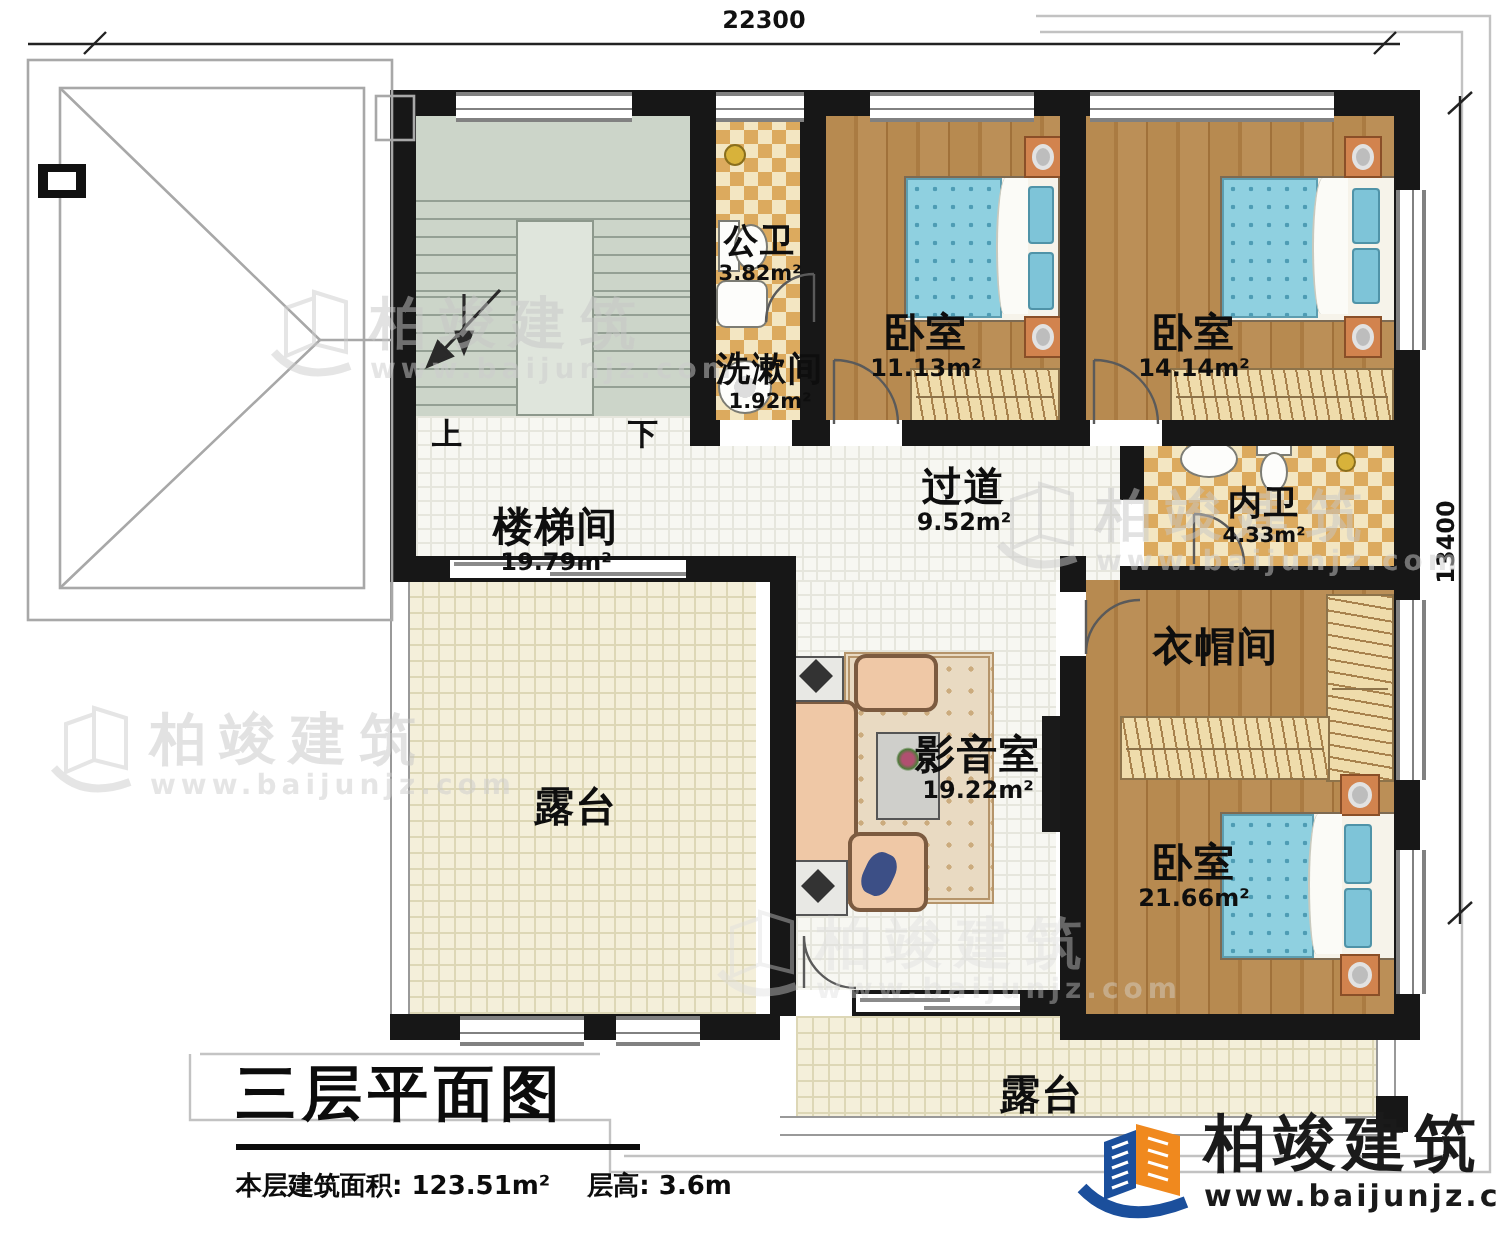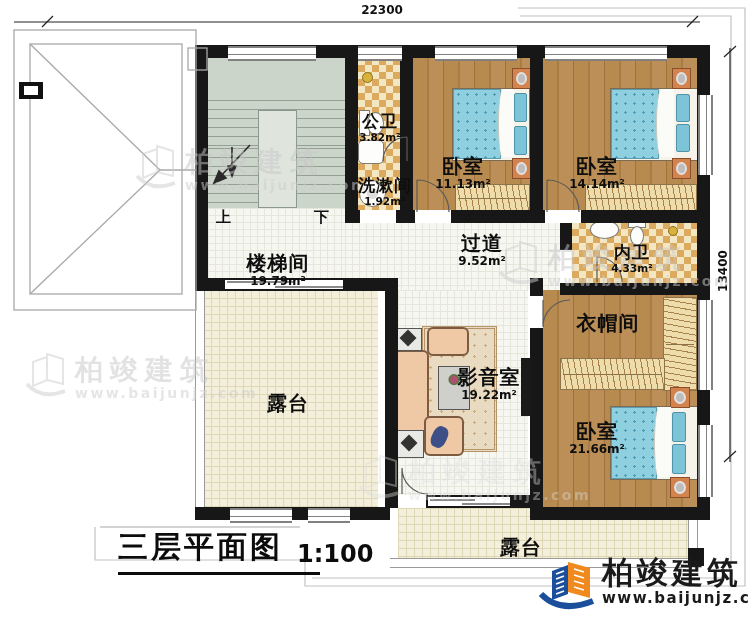--- a/index.html
+++ b/index.html
@@ -293,23 +293,26 @@
   </div>
   <div class="rlbl" style="left:521px;top:536px;">
     <div class="nm">露台</div>
   </div>
   <div class="updn" style="left:216px;top:208px;">上</div>
   <div class="updn" style="left:314px;top:208px;">下</div>
 
   <div id="titleblk">
     <div style="display:flex;align-items:flex-end;gap:14px;">
       <span style="font-size:30px;font-weight:bold;letter-spacing:3px;">三层平面图</span>
-      <span style="font-size:24px;font-weight:bold;">1:100</span>
     </div>
     <div style="width:202px;height:3px;background:#0c0c0c;margin-top:4px;"></div>
+    <div style="margin-top:9px;font-size:13px;font-weight:bold;">
+      <span>本层建筑面积: 123.51m²</span>
+      <span style="margin-left:14px;">层高: 3.6m</span>
+    </div>
   </div>
 
   <div id="logo">
     <svg width="58" height="58" viewBox="0 0 58 58">
       <path d="M30,6 L52,12 L52,42 L30,36 Z" fill="#f0891e"></path>
       <path d="M14,15 L30,9 L30,38 L14,44 Z" fill="#1b4f9c"></path>
       <path d="M18,18 L26,15 M18,23 L26,20 M18,28 L26,25 M18,33 L26,30 M18,38 L26,35" stroke="#fff" stroke-width="1.6" fill="none"></path>
       <path d="M36,13 L46,16 M36,19 L46,22 M36,25 L46,28 M36,31 L46,34" stroke="#fff" stroke-width="1.6" fill="none"></path>
       <path d="M3,38 Q22,58 55,45" fill="none" stroke="#1b4f9c" stroke-width="6"></path>
     </svg>

